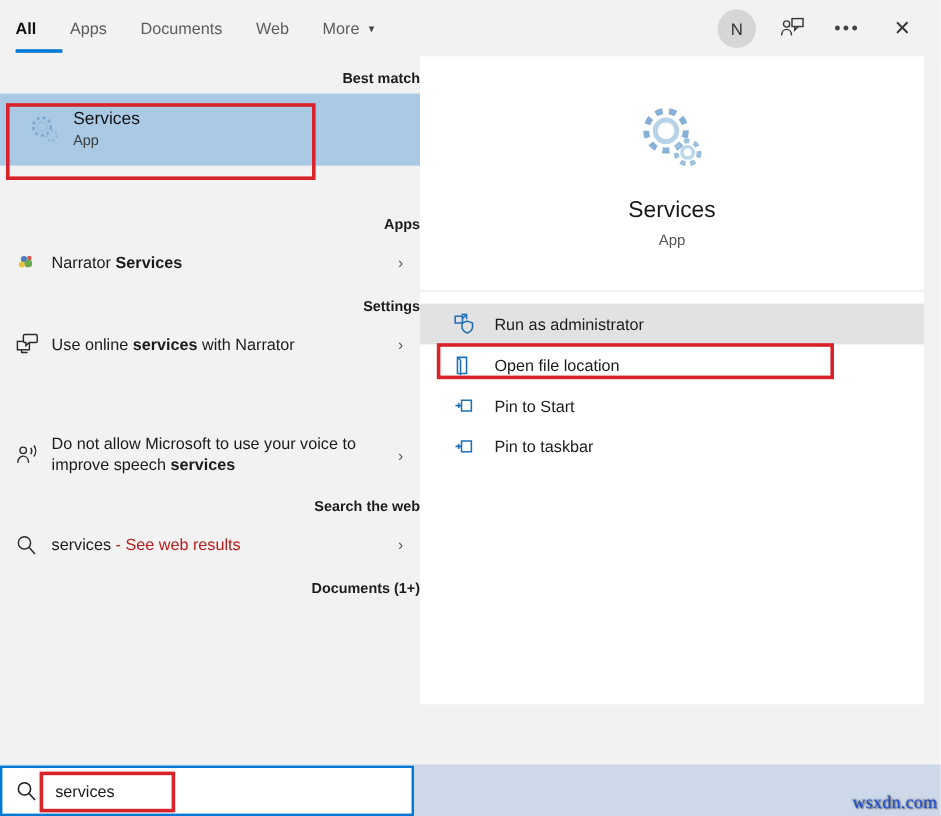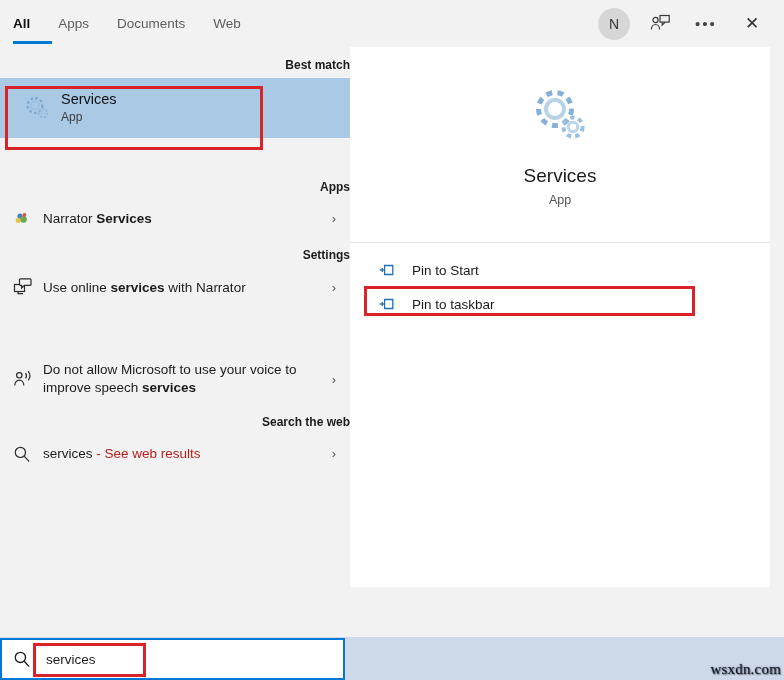--- a/index.html
+++ b/index.html
@@ -176,21 +176,21 @@
     font-size: 13.5px; font-family: "Liberation Sans", sans-serif;
     color: #1b1b1b;
     background: transparent;
     flex: 1;
     padding: 0 4px;
   }
   .watermark {
     position: absolute;
     right: 3px; bottom: 2px;
     font-size: 15px;
-    color: #0f172a;
+    color: #1d4ed8;
     text-shadow: 0 0 2px rgba(0,0,0,.55), 1px 1px 1px rgba(0,0,0,.4);
     font-family: "Liberation Serif", serif;
     letter-spacing: .2px;
   }
   svg { display: block; }
 </style>
 </head>
 <body>
 
 <div id="root">
@@ -203,20 +203,24 @@
           <span>All</span>
         </div>
         <div class="tab">
           <span>Apps</span>
         </div>
         <div class="tab">
           <span>Documents</span>
         </div>
         <div class="tab">
           <span>Web</span>
+        </div>
+        <div class="tab">
+          <span>More</span>
+          <span class="caret">▼</span>
         </div>
       </div>
 
       <div class="tabbar-right">
         <div class="hdr-btn">
           <div class="avatar">
             <span>N</span>
           </div>
         </div>
         <div class="hdr-btn">
@@ -311,20 +315,21 @@
         <div class="ico">
           <svg width="18" height="18" viewBox="0 0 18 18">
             <circle cx="7.4" cy="7.4" r="5.1" fill="none" stroke="#2b2b2b" stroke-width="1.2"></circle>
             <path d="M11.2 11.2l5 5.4" fill="none" stroke="#2b2b2b" stroke-width="1.2"></path>
           </svg>
         </div>
         <div class="txt"><span>services</span><span style="color: #b91c1c;"> - See web results</span></div>
         <span class="chev">›</span>
       </div>
 
+      <div class="section-label">Documents (1+)</div>
     </div>
 
     <div class="preview">
       <div class="preview-head">
         <div>
           <svg width="66" height="66" viewBox="0 0 66 66">
             <g fill="none" stroke="#86b0d6" stroke-width="5" stroke-dasharray="6 5.4">
               <circle cx="28" cy="26" r="16.5"></circle>
             </g>
             <circle cx="28" cy="26" r="9" fill="#ffffff" stroke="#b7d3e8" stroke-width="4"></circle>
@@ -336,21 +341,41 @@
         </div>
         <div class="preview-title">Services</div>
         <div class="preview-sub">App</div>
       </div>
 
       <div class="divider"></div>
 
       <div class="action-list">
 
 
-
+        <div class="action hover">
+          <div class="a-ico">
+            <svg width="18" height="18" viewBox="0 0 18 18">
+              <path d="M1.3 2.6h6.1v5.5H1.3z" fill="none" stroke="#1f6fb5" stroke-width="1.3"></path>
+              <path d="M6.6 1h4.2v4" fill="none" stroke="#1f6fb5" stroke-width="1.3"></path>
+              <path d="M10.6 1.3L6.9 4.9" fill="none" stroke="#1f6fb5" stroke-width="1.3"></path>
+              <path d="M11.4 6.6l4.4 1.6v3.4c0 2.4-2 4-4.4 4.9-2.4-.9-4.4-2.5-4.4-4.9V8.2z" fill="none" stroke="#1f6fb5" stroke-width="1.3"></path>
+            </svg>
+          </div>
+          <div class="a-label">Run as administrator</div>
+        </div>
+
+        <div class="action">
+          <div class="a-ico">
+            <svg width="17" height="17" viewBox="0 0 17 17">
+              <path d="M3.2 1.8h7.6v13.4H3.2z" fill="none" stroke="#1f6fb5" stroke-width="1.3"></path>
+              <path d="M3.2 1.8l2.6 2.4v13" fill="none" stroke="#1f6fb5" stroke-width="1.3"></path>
+            </svg>
+          </div>
+          <div class="a-label">Open file location</div>
+        </div>
 
         <div class="action">
           <div class="a-ico">
             <svg width="18" height="18" viewBox="0 0 18 18">
               <path d="M6.6 4.5h8.2v9H6.6z" fill="none" stroke="#1f6fb5" stroke-width="1.3"></path>
               <path d="M6.6 9h-5" fill="none" stroke="#1f6fb5" stroke-width="1.3"></path>
               <path d="M4.3 6.9v4.2" fill="none" stroke="#1f6fb5" stroke-width="1.3"></path>
             </svg>
           </div>
           <div class="a-label">Pin to Start</div>

